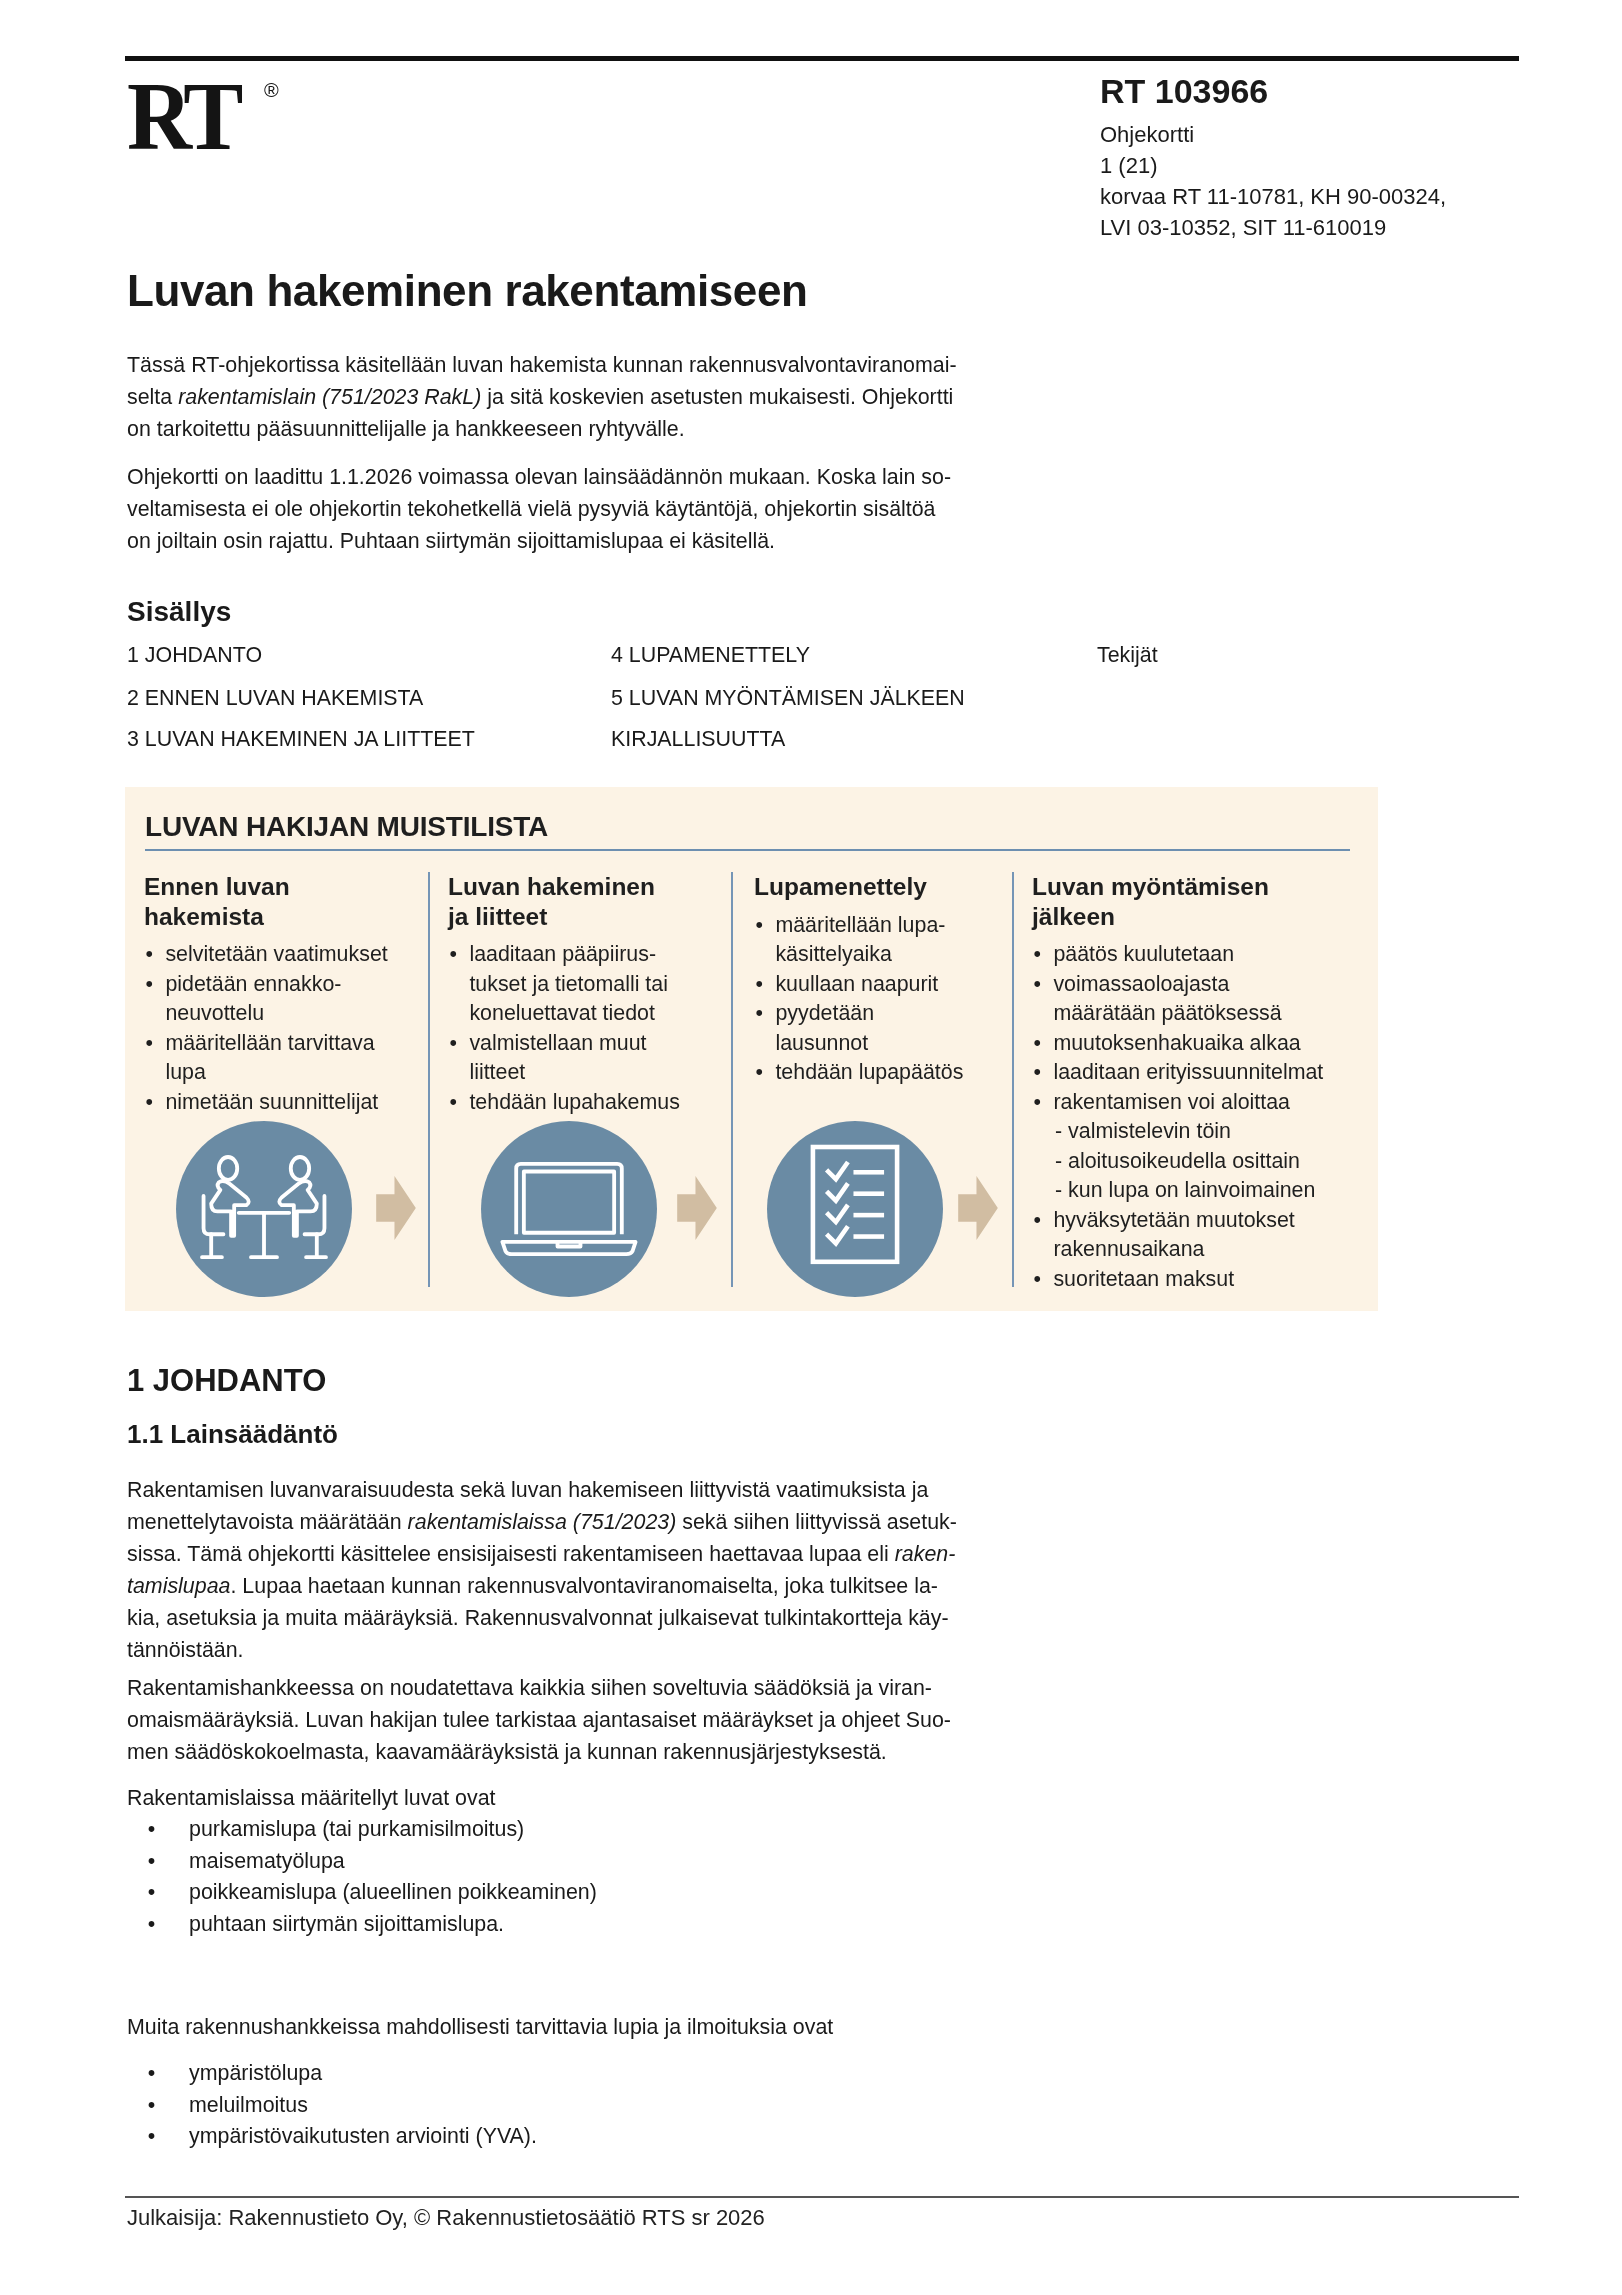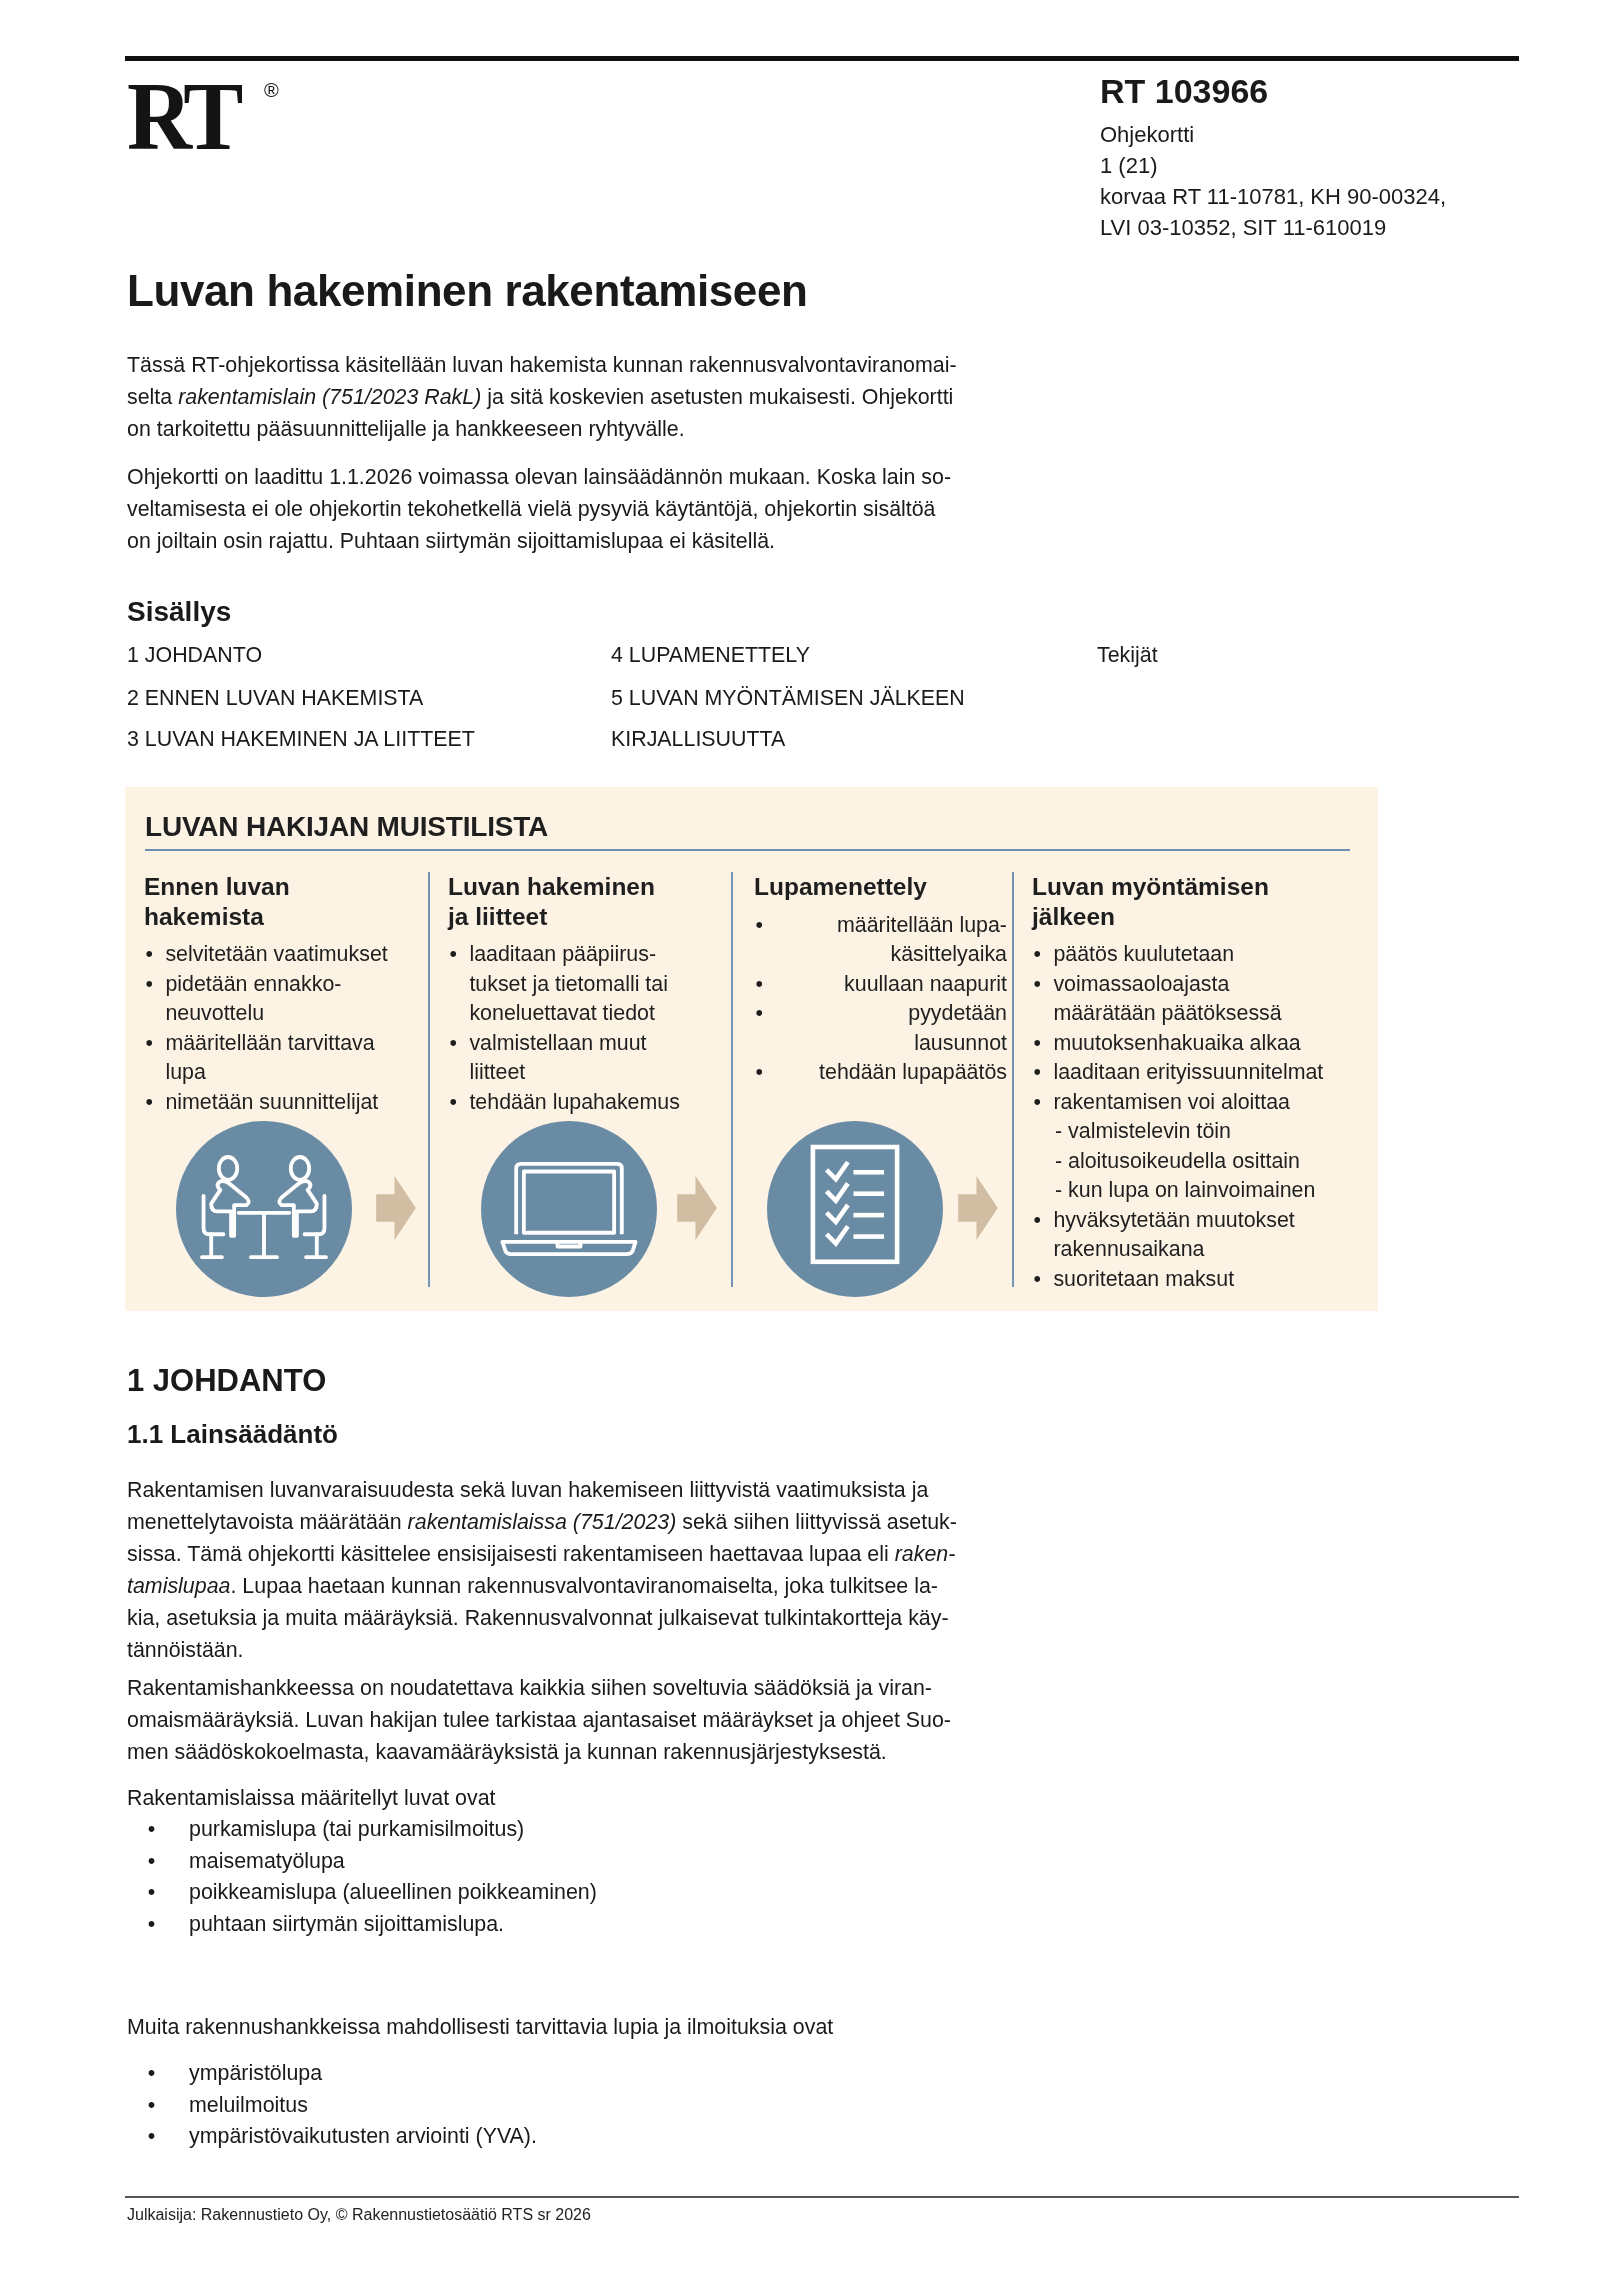--- a/index.html
+++ b/index.html
@@ -36,21 +36,21 @@
   .arrow { width: 40px; height: 64px; top: 1176px; }
   .h1 { left: 127px; top: 1362px; font-size: 31px; font-weight: 700; line-height: 1.2; }
   .h2 { left: 127px; top: 1419px; font-size: 26px; font-weight: 700; line-height: 1.2; }
   .sec-p1 { left: 127px; top: 1474px; }
   .sec-p2 { left: 127px; top: 1672px; }
   .lead { font-size: 21.4px; line-height: 1.2; white-space: nowrap; }
   .blist { margin: 0; padding: 0; list-style: none; font-size: 21.4px; line-height: 31.5px; width: 938px; }
   .blist li { position: relative; padding-left: 62px; }
   .blist li::before { content: "•"; position: absolute; left: 20.7px; top: 0; }
   .foot-rule { left: 125px; top: 2196px; width: 1394px; height: 2.3px; background: #555; }
-  .footer { left: 127px; top: 2205px; font-size: 16px; line-height: 1.2; white-space: nowrap; color: #222; }
+  .footer { left: 127px; top: 2205px; font-size: 22px; line-height: 1.2; white-space: nowrap; color: #222; }
 </style>
 </head>
 <body>
 
 <div class="abs top-rule"></div>
 <div class="abs logo">RT</div>
 <div class="abs logo-reg">®</div>
 <div class="abs docid">RT 103966</div>
 <div class="abs meta">
   <div>Ohjekortti</div>
@@ -110,21 +110,21 @@
       <li>laaditaan pääpiirus-<br>tukset ja tietomalli tai<br>koneluettavat tiedot</li>
       <li>valmistellaan muut<br>liitteet</li>
       <li>tehdään lupahakemus</li>
     </ul>
 </div>
 
 <div class="abs" style="left:754px; top:872px; width:253px;">
   <div class="col-head">
       <span class="p-line">Lupamenettely</span>
     </div>
-  <ul class="col-list" style="margin-top:9.2px;text-align:right;">
+  <ul class="col-list" style="margin-top:9.2px;">
       <li>määritellään lupa-<br>käsittelyaika</li>
       <li>kuullaan naapurit</li>
       <li>pyydetään<br>lausunnot</li>
       <li>tehdään lupapäätös</li>
     </ul>
 </div>
 
 <div class="abs" style="left:1032px; top:872px; width:337px;">
   <div class="col-head">
       <span class="p-line">Luvan myöntämisen</span>

